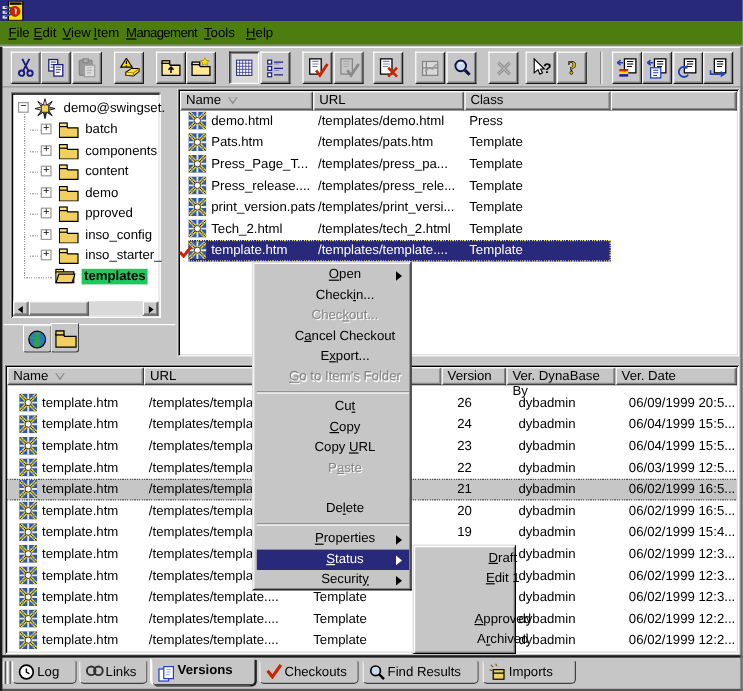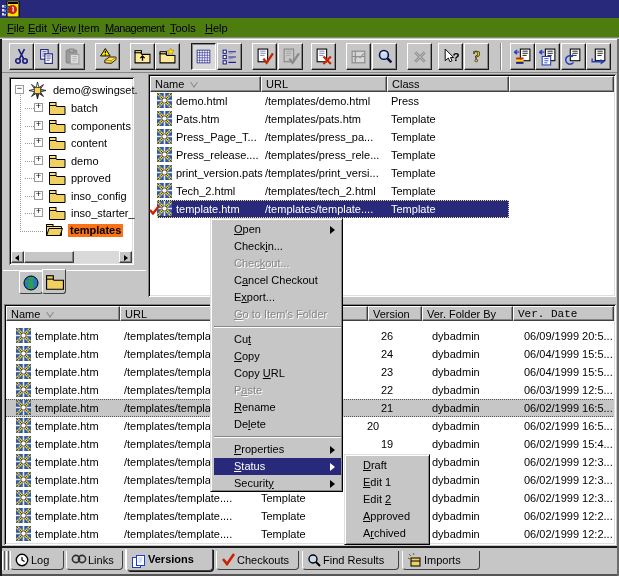--- a/index.html
+++ b/index.html
@@ -21,21 +21,21 @@
 .tab2 { background:#c6c6c6; border-top:1px solid #fff; border-left:1px solid #fff; border-right:1px solid #404040; border-bottom:1px solid #404040; border-radius:0 0 3px 3px; }
 .hcell { position:absolute; top:0; height:100%; background:#c6c6c6; border-top:1px solid #fff; border-left:1px solid #fff; border-right:1px solid #404040; border-bottom:1px solid #404040; box-shadow: inset -1px -1px 0 #868686; padding:1px 0 0 4px; }
 .sorttri { display:inline-block; width:8px; height:7px; margin-left:3px; vertical-align:middle; background: conic-gradient(#c6c6c6 0 100%); position:relative; }
 .sorttri:before { content:""; position:absolute; left:0; top:0; width:0; height:0; border-left:4px solid transparent; border-right:4px solid transparent; border-top:6px solid #8a8a8a; }
 .sorttri:after { content:""; position:absolute; left:1px; top:0; width:0; height:0; border-left:3px solid transparent; border-right:3px solid transparent; border-top:4.5px solid #c6c6c6; }
 .lrow { position:absolute; height:18px; line-height:18px; }
 .lrow .abs, .brow .abs { top:0; line-height:18px; white-space:nowrap; }
 .fic { position:absolute; top:1px; width:15px; height:15px; }
 .brow { position:absolute; left:6px; width:608px; height:18px; line-height:18px; }
 .menu { background:#c6c6c6; border:1px solid; border-color:#dfdfdf #000 #000 #dfdfdf; box-shadow: inset 1px 1px 0 #fff, inset -1px -1px 0 #868686; }
-.mi { position:absolute; left:3px; width:127px; height:17px; line-height:17px; padding-left:20px; white-space:nowrap; }
+.mi { position:absolute; left:3px; width:127px; height:17px; line-height:17px; padding-left:20px; white-space:nowrap;text-align:center; }
 .mi.s { padding-left:15px; }
 .mi.sel { background:#29297b; color:#fff; }
 .mi.sel u { text-decoration-color:#fff; }
 .msep { position:absolute; left:3px; width:127px; height:2px; border-top:1px solid #868686; border-bottom:1px solid #fff; }
 .marr { position:absolute; right:6px; top:5px; width:0; height:0; border-top:4px solid transparent; border-bottom:4px solid transparent; border-left:5px solid #000; }
 .marr.w { border-left-color:#fff; }
 .btab { position:absolute; top:551px; height:19px; background:#c6c6c6; border-left:1px solid #fff; border-right:1px solid #404040; border-bottom:1px solid #404040; border-radius:0 0 4px 4px; line-height:18px; }
 .btab.act { top:549px; height:22px; border-top:1px solid #c6c6c6; z-index:5; box-shadow:-1px 0 0 #fff, 1px 1px 0 #1a1a1a; }
 .tabic { position:absolute; left:4px; top:2px; }
 .btab.act .tabic { top:4px; }
@@ -302,21 +302,21 @@
   </svg>
 <span class="abs" style="left:71px;top:190px">inso_config</span>
 <div class="pm" style="left:34px;top:208px;">+</div>
 <svg class="fold" style="left:49px;top:206px">
     <use href="#folderc"></use>
   </svg>
 <span class="abs" style="left:71px;top:207px">inso_starter_</span>
 <svg class="fold" style="left:46px;top:223px">
     <use href="#foldero"></use>
   </svg>
-<span class="abs" style="left:68px;top:224px;background:#f97316;font-weight:bold;padding:0 2px 1px 2px;">templates</span>
+<span class="abs" style="left:68px;top:224px;background:#22c55e;font-weight:bold;padding:0 2px 1px 2px;">templates</span>
 
 <div class="abs" style="left:11px;top:251px;width:121px;height:12px;background:#d9d9d9;">
   <div class="abs raised" style="left:0;top:0;width:13px;height:12px;background:#c6c6c6">
       <div class="arrl"></div>
     </div>
   <div class="abs raised" style="left:13px;top:0;width:50px;height:12px;background:#c6c6c6"></div>
   <div class="abs raised" style="left:108px;top:0;width:13px;height:12px;background:#c6c6c6">
       <div class="arrr"></div>
     </div>
 </div>
@@ -407,22 +407,22 @@
 <svg class="abs" style="left:149px;top:205px" width="11" height="10" viewBox="0 0 11 10">
     <path d="M1 5 L4 8.5 L10 1" stroke="#cc2200" stroke-width="2.4" fill="none"></path>
   </svg>
 
 <div class="abs sunken2" id="botlist" style="left:4px;top:304px;width:612px;height:241px;background:#fff;"></div>
 <div class="abs" style="left:6px;top:306px;width:608px;height:15px;background:#c6c6c6;">
   <div class="hcell" style="left:0;width:114px;">Name <span class="sorttri"></span></div>
   <div class="hcell" style="left:114px;width:137px;">URL</div>
   <div class="hcell" style="left:251px;width:111px;">Class</div>
   <div class="hcell" style="left:362px;width:54px;">Version</div>
-  <div class="hcell" style="left:416px;width:91px;">Ver. Folder By</div>
-  <div class="hcell" style="left:507px;width:101px;font-family:Liberation Mono, monospace;">Ver. Date</div>
+  <div class="hcell" style="left:416px;width:91px;">Ver. DynaBase By</div>
+  <div class="hcell" style="left:507px;width:101px;">Ver. Date</div>
 </div>
 <div class="brow" style="top:327px;">
     <svg class="fic" style="left:10px">
       <use href="#ficon"></use>
     </svg>
     <span class="abs" style="left:29px">template.htm</span>
     <span class="abs" style="left:118px">/templates/template....</span>
     <span class="abs" style="left:255px">Template</span>
     <span class="abs" style="left:375px">26</span>
     <span class="abs" style="left:426px">dybadmin</span>
@@ -474,21 +474,21 @@
     <span class="abs" style="left:426px">dybadmin</span>
     <span class="abs" style="left:518px">06/02/1999 16:5...</span>
   </div>
 <div class="brow" style="top:417px;">
     <svg class="fic" style="left:10px">
       <use href="#ficon"></use>
     </svg>
     <span class="abs" style="left:29px">template.htm</span>
     <span class="abs" style="left:118px">/templates/template....</span>
     <span class="abs" style="left:255px">Template</span>
-    <span class="abs" style="left:361px">20</span>
+    <span class="abs" style="left:375px">20</span>
     <span class="abs" style="left:426px">dybadmin</span>
     <span class="abs" style="left:518px">06/02/1999 16:5...</span>
   </div>
 <div class="brow" style="top:435px;">
     <svg class="fic" style="left:10px">
       <use href="#ficon"></use>
     </svg>
     <span class="abs" style="left:29px">template.htm</span>
     <span class="abs" style="left:118px">/templates/template....</span>
     <span class="abs" style="left:255px">Template</span>
@@ -557,32 +557,30 @@
   <div class="mi" style="top:19px">Check<u>i</u>n...</div>
   <div class="mi dis" style="top:36px">Chec<u>k</u>out...</div>
   <div class="mi" style="top:53px">C<u>a</u>ncel Checkout</div>
   <div class="mi" style="top:70px">E<u>x</u>port...</div>
   <div class="mi dis" style="top:87px"><u>G</u>o to Item's Folder</div>
   <div class="msep" style="top:107px"></div>
   <div class="mi" style="top:112px">Cu<u>t</u></div>
   <div class="mi" style="top:129px"><u>C</u>opy</div>
   <div class="mi" style="top:146px">Copy <u>U</u>RL</div>
   <div class="mi dis" style="top:163px">P<u>a</u>ste</div>
-  <div class="mi" style="top:180px"><u>R</u>ename</div>
   <div class="mi" style="top:197px">De<u>l</u>ete</div>
   <div class="msep" style="top:217px"></div>
   <div class="mi" style="top:222px"><u>P</u>roperties<span class="marr"></span></div>
   <div class="mi" style="top:256px">Securit<u>y</u><span class="marr"></span></div>
   <div class="mi sel" style="top:239px"><u>S</u>tatus<span class="marr w"></span></div>
 </div>
 
 <div class="abs menu" id="submenu" style="left:344px;top:454px;width:86px;height:91px;">
   <div class="mi s" style="top:2px"><u>D</u>raft</div>
   <div class="mi s" style="top:19px"><u>E</u>dit 1</div>
-  <div class="mi s" style="top:36px">Edit <u>2</u></div>
   <div class="mi s" style="top:53px"><u>A</u>pproved</div>
   <div class="mi s" style="top:70px">A<u>r</u>chived</div>
 </div>
 
 <div class="abs" id="tabbar" style="left:0;top:546px;width:619px;height:30px;background:#c6c6c6;border-top:2px solid #1a1a1a;"></div>
 <div class="abs" style="left:2px;top:551px;width:3px;height:19px;border-left:1px solid #fff;border-right:1px solid #555;"></div>
 <div class="abs" style="left:6px;top:551px;width:3px;height:19px;border-left:1px solid #fff;border-right:1px solid #555;"></div>
 <div class="btab" style="left:10px;width:54px;"><svg class="tabic" width="14" height="14" viewBox="0 0 14 14">
       <circle cx="7" cy="7" r="5.7" fill="#fff" stroke="#000" stroke-width="1.4"></circle>
       <path d="M7 4 V7 L9.5 8.5" stroke="#000" stroke-width="1.2" fill="none"></path>

